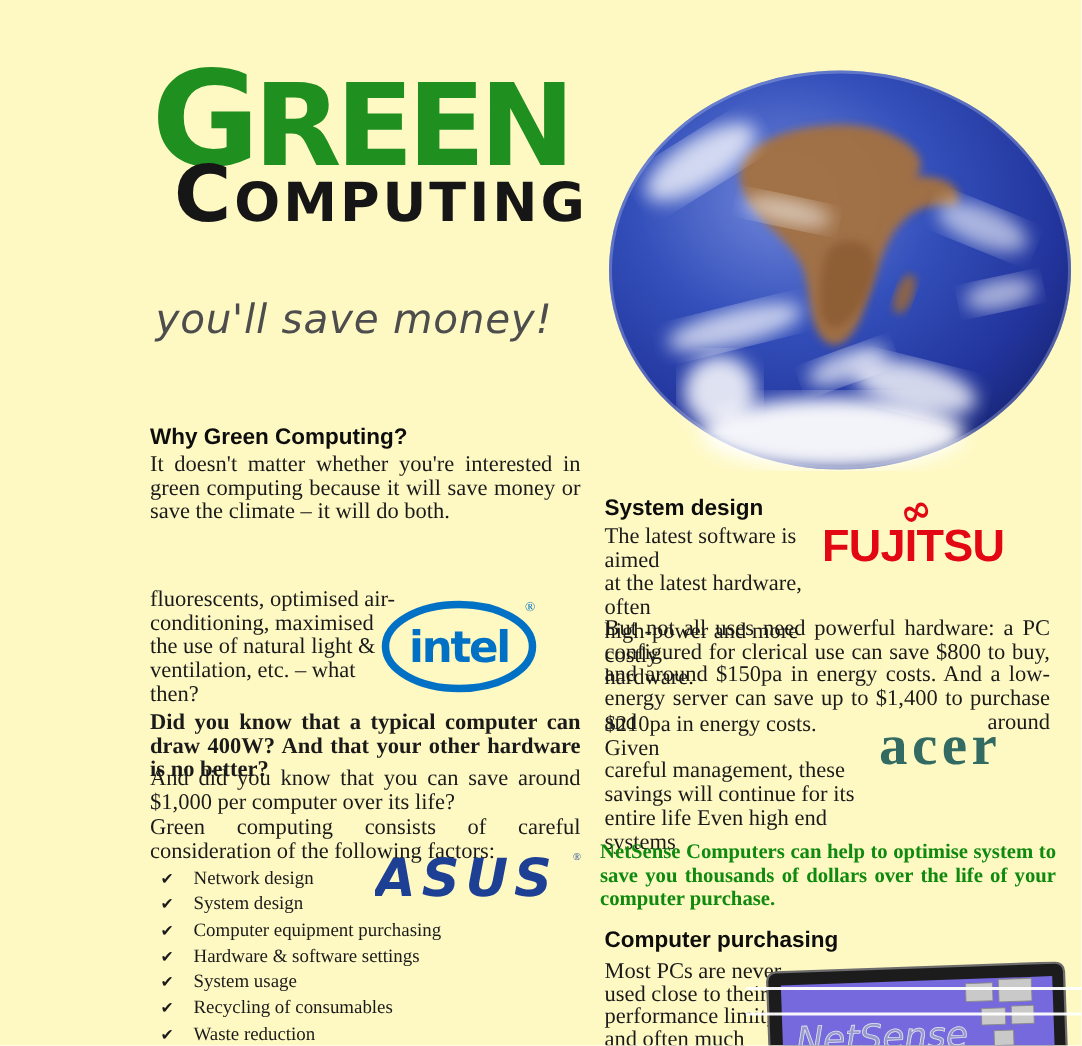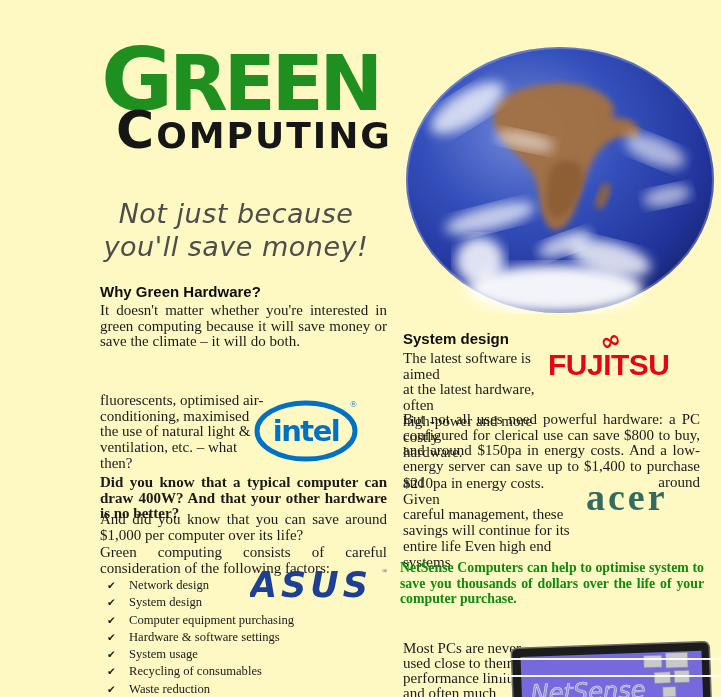--- a/index.html
+++ b/index.html
@@ -107,25 +107,24 @@
       <ellipse cx="120" cy="95" rx="30" ry="9" opacity="0.55" filter="url(#blur6)" transform="rotate(12 120 95)"></ellipse>
       <circle cx="75" cy="215" r="24" opacity="0.85" filter="url(#blur6)"></circle>
       <ellipse cx="205" cy="212" rx="42" ry="16" opacity="0.8" filter="url(#blur6)" transform="rotate(14 205 212)"></ellipse>
       <ellipse cx="150" cy="243" rx="88" ry="24" opacity="0.95" filter="url(#blur6)"></ellipse>
       <ellipse cx="160" cy="198" rx="28" ry="10" opacity="0.7" filter="url(#blur6)" transform="rotate(-20 160 198)"></ellipse>
     </g>
     <ellipse cx="155" cy="134" rx="153" ry="132" fill="none" stroke="#cdd6f0" stroke-opacity="0.3" stroke-width="2"></ellipse>
   </svg>
 
   <div class="abs tagline">
-    <div>Not just because</div>
     <div>you'll save money!</div>
   </div>
 
-  <div class="abs heading why-heading">Why Green Hardware?</div>
+  <div class="abs heading why-heading">Why Green Computing?</div>
   <div class="abs serif-p lp p-intro">It doesn't matter whether you're interested in green computing because it will save money or save the climate – it will do both.</div>
   <div class="abs serif-p preline p-energy2" style="left:100px;">fluorescents, optimised air-
 conditioning, maximised
 the use of natural light &amp;
 ventilation, etc. – what
 then?</div>
 
   <svg class="abs intel-logo" width="104" height="74" viewBox="0 0 104 74">
     <ellipse cx="52" cy="38" rx="49" ry="28" fill="none" stroke="#0071c5" stroke-width="5"></ellipse>
     <text x="52" y="48" text-anchor="middle" font-family="DejaVu Sans, sans-serif" font-weight="bold" font-size="29" letter-spacing="-1.5" fill="#0071c5">intel</text>
@@ -185,20 +184,21 @@
 
   <div class="abs serif-p rp p-hardware1 justify-last">But not all uses need powerful hardware: a PC configured for clerical use can save $800 to buy, and around $150pa in energy costs. And a low-energy server can save up to $1,400 to purchase and around</div>
   <div class="abs serif-p preline p-hardware2" style="left:403px;">$210pa in energy costs. Given
 careful management, these
 savings will continue for its
 entire life Even high end systems</div>
 
   <div class="abs acer-logo">acer</div>
 
   <div class="abs highlight">NetSense Computers can help to optimise system to save you thousands of dollars over the life of your computer purchase.</div>
+  <div class="abs heading purchasing-heading">Computer purchasing</div>
   <div class="abs serif-p preline p-purchasing" style="left:403px;">Most PCs are never
 used close to their
 performance limit,
 and often much</div>
 
   <svg class="abs laptop" width="224" height="112" viewBox="0 0 224 112">
     <g transform="rotate(-2 112 56)">
       <rect x="16" y="4" width="198" height="106" rx="6" fill="#1c1c1c" stroke="#6d6d6d" stroke-width="1.5"></rect>
       <rect x="25" y="13" width="181" height="90" fill="#7668dd"></rect>
       <text x="34" y="58" font-family="DejaVu Sans, sans-serif" font-style="italic" font-size="24" fill="#9aa0c8" fill-opacity="0.9" stroke="#e6e6f2" stroke-width="0.5">NetSense</text>

